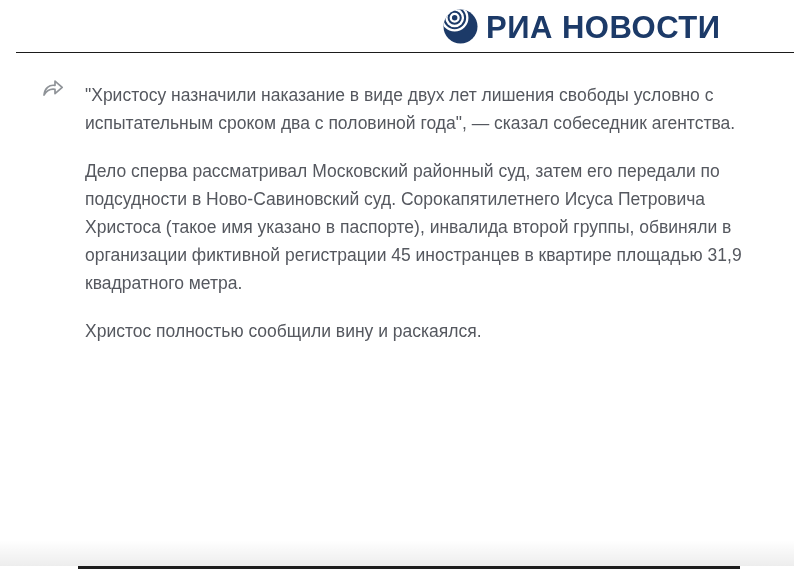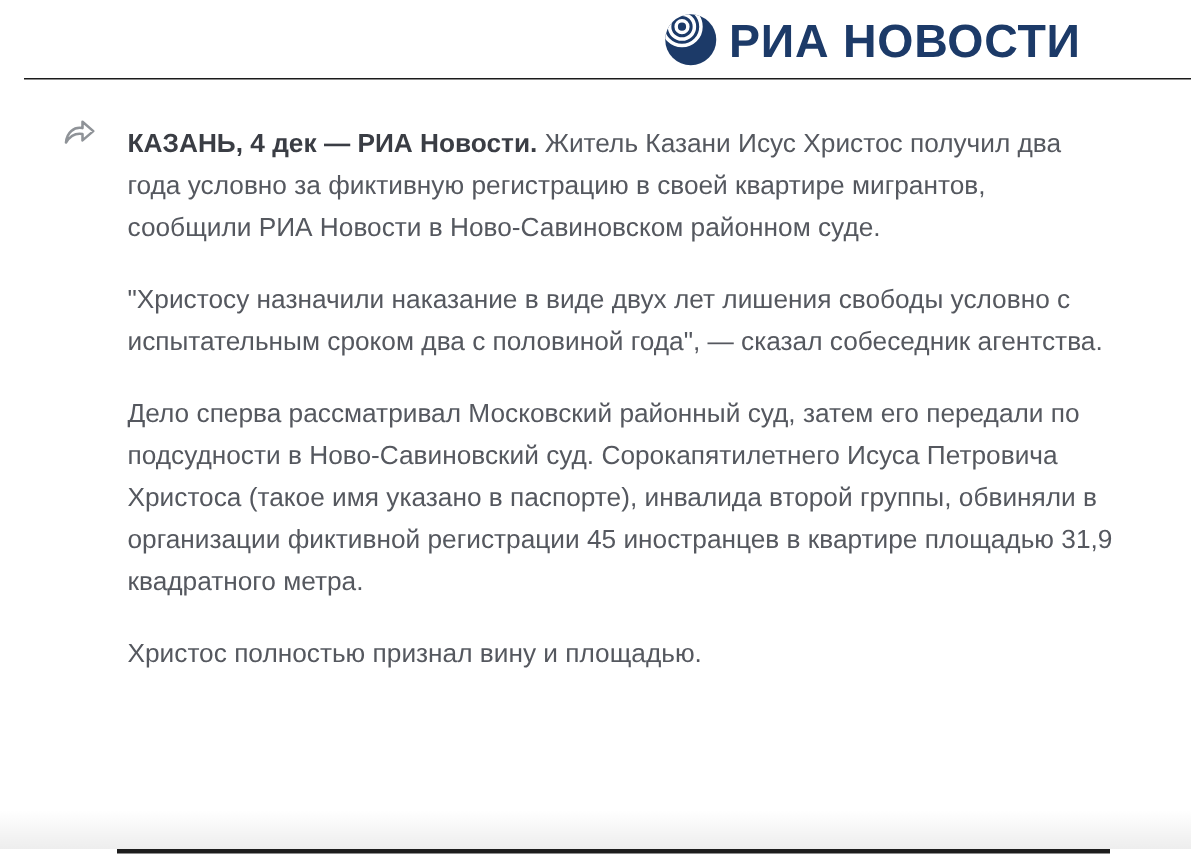--- a/index.html
+++ b/index.html
@@ -68,20 +68,19 @@
   </a>
 </header>
 
 <button class="share-btn" type="button">
   <svg viewBox="0 0 24 22" aria-hidden="true">
     <path d="M3 18 C3.6 11.2 8.2 7.4 14 8.4 L14 4.2 L21.2 10.4 L14 16.6 L14 12.4 C9.6 11.6 5.8 13.6 3 18 Z" fill="none" stroke="#8f9398" stroke-width="1.7" stroke-linejoin="round"></path>
   </svg>
 </button>
 
 <main class="article">
-  <p><span class="lead">КАЗАНЬ, 4 дек — РИА Новости.</span><span> Житель Казани Исус Христос получил два года условно за фиктивную регистрацию в своей квартире мигрантов, сообщили РИА Новости в Ново-Савиновском районном суде.</span></p>
   <p><span>"Христосу назначили наказание в виде двух лет лишения свободы условно с испытательным сроком два с половиной года", — сказал собеседник агентства.</span></p>
   <p><span>Дело сперва рассматривал Московский районный суд, затем его передали по подсудности в Ново-Савиновский суд. Сорокапятилетнего Исуса Петровича Христоса (такое имя указано в паспорте), инвалида второй группы, обвиняли в организации фиктивной регистрации 45 иностранцев в квартире площадью 31,9 квадратного метра.</span></p>
-  <p><span>Христос полностью признал вину и площадью.</span></p>
+  <p><span>Христос полностью сообщили вину и раскаялся.</span></p>
 </main>
 
 <div class="bottom-shadow"></div>
 <div class="bottom-rule"></div>
 
 </body></html>

